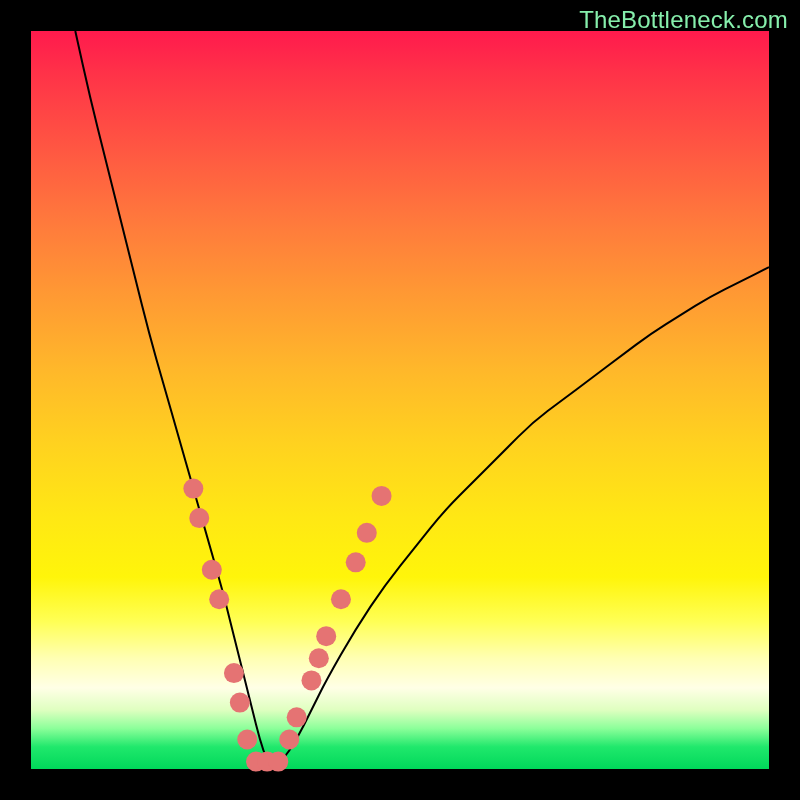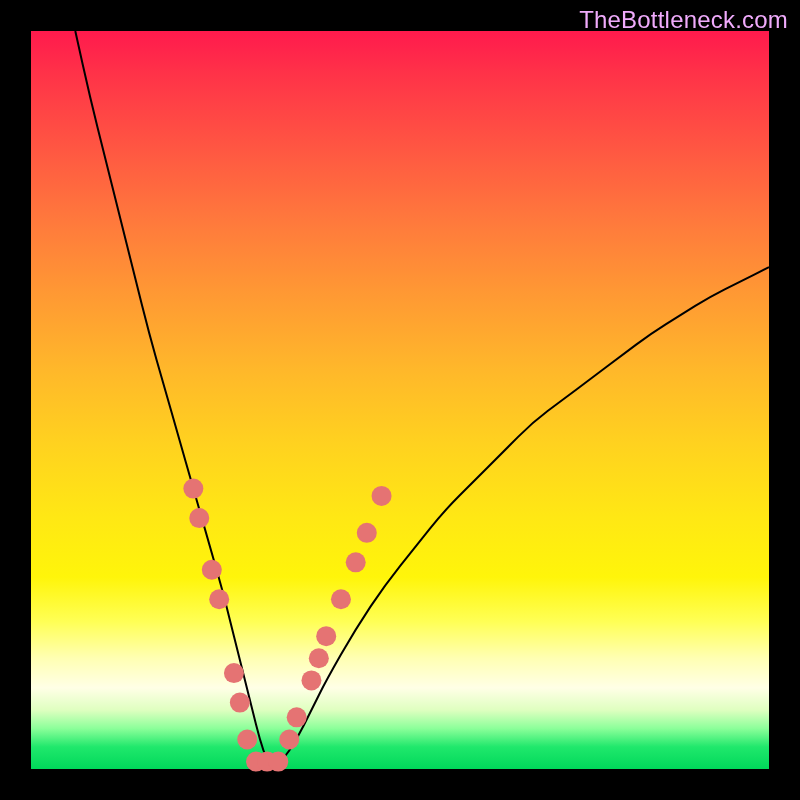--- a/index.html
+++ b/index.html
@@ -42,21 +42,21 @@
       #dfffc0 92%,
       #8cff9a 94.5%,
       #20e86c 97%,
       #00d85a 100%
     );
   }
   .watermark {
     position: absolute;
     top: 6px;
     right: 12px;
-    color: #f0abfc;
+    color: #86efac;
     font-size: 24px;
     font-weight: 500;
     letter-spacing: 0.2px;
     z-index: 10;
     user-select: none;
   }
   svg.curve-layer {
     position: absolute;
     left: 0;
     top: 0;

